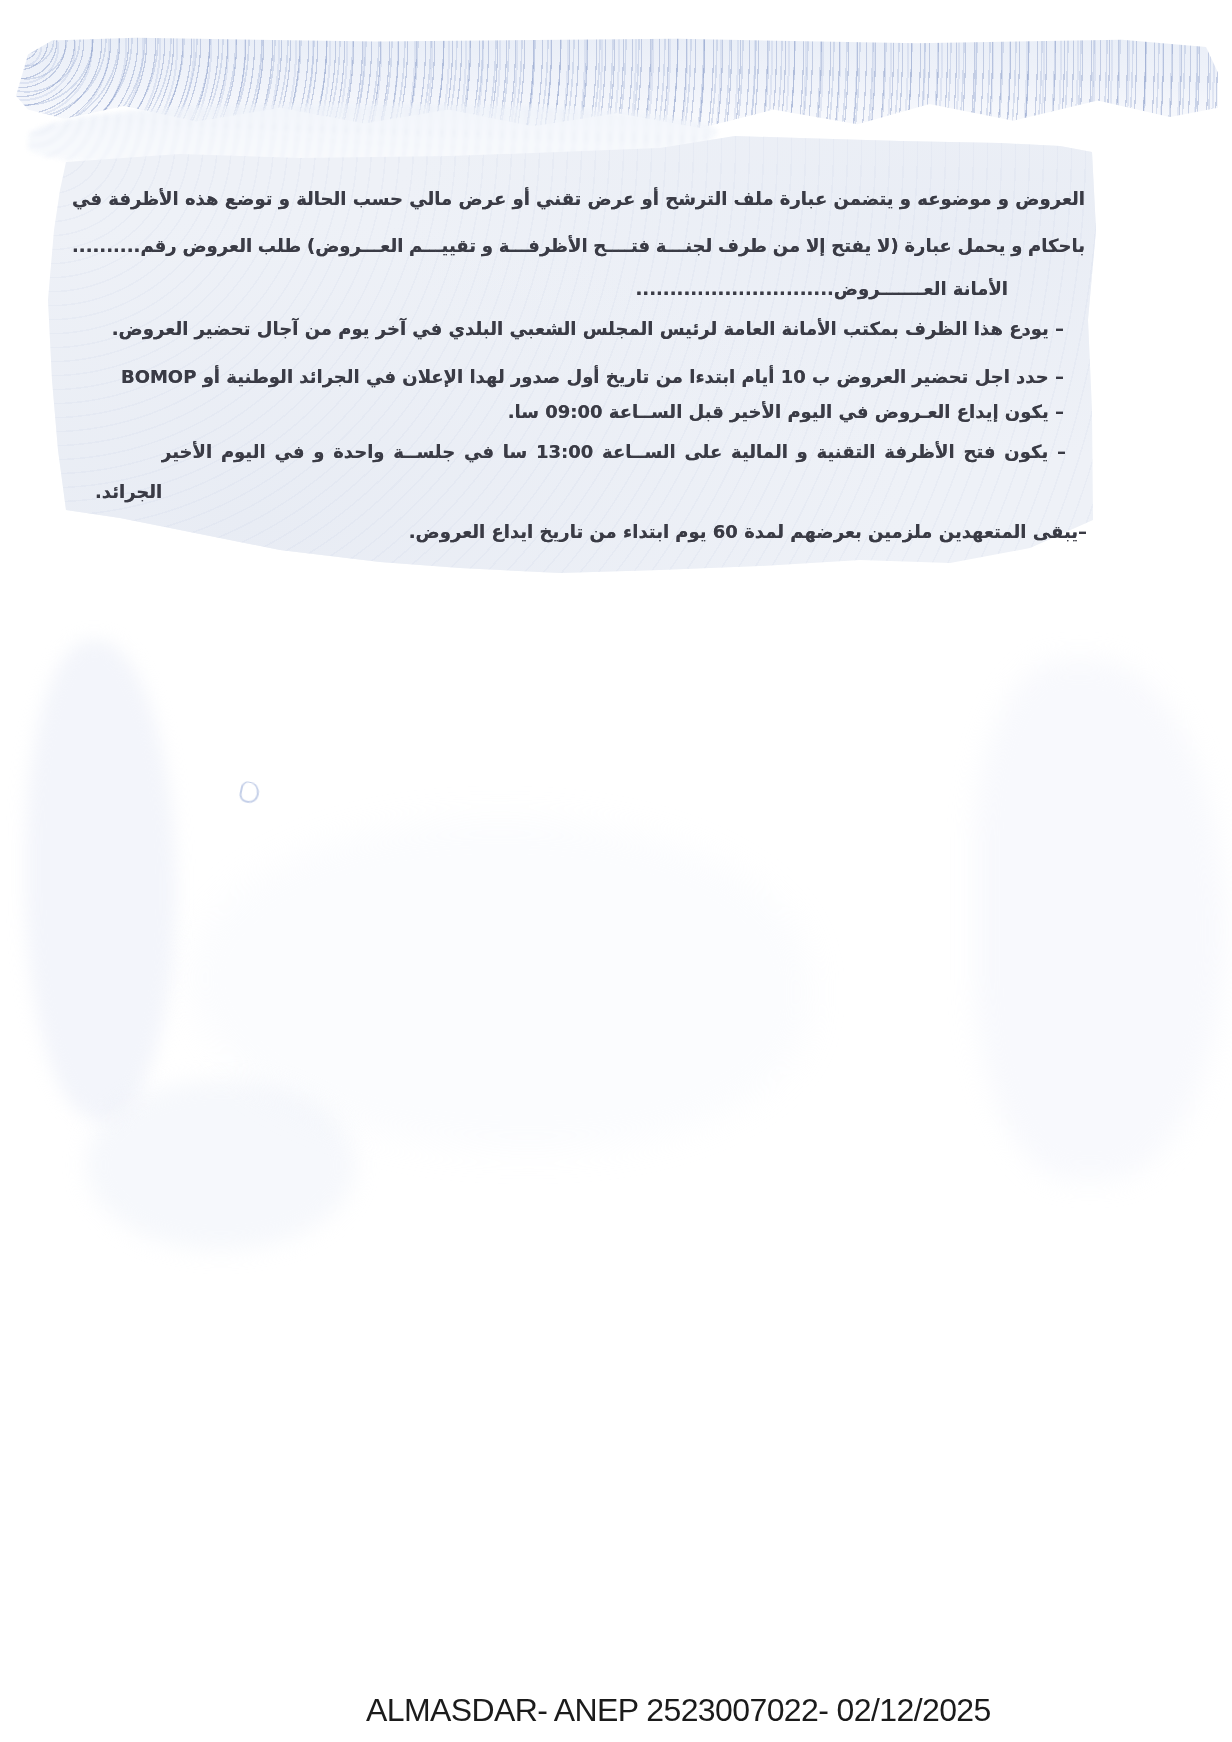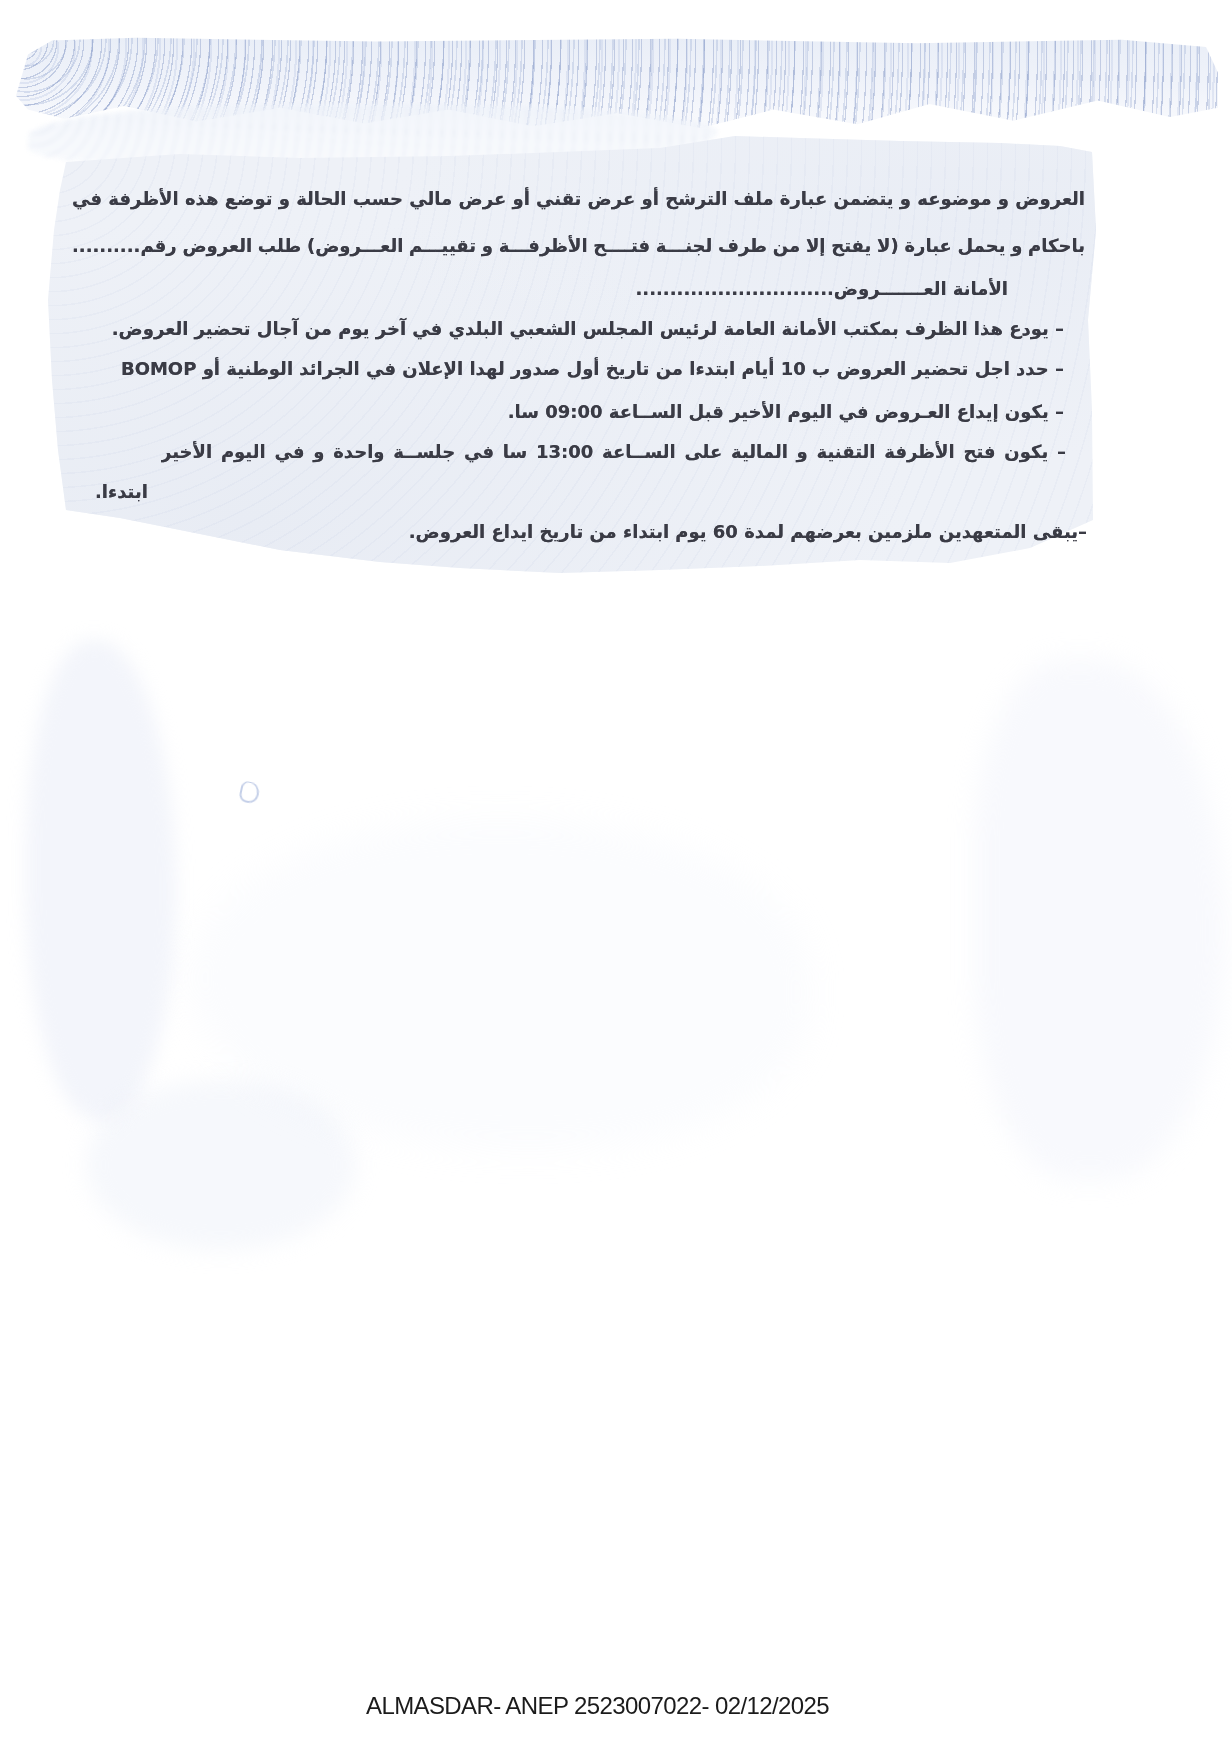--- a/index.html
+++ b/index.html
@@ -77,45 +77,45 @@
   .blue-mark{
     position:absolute;left:240px;top:782px;width:15px;height:18px;
     border:2.5px solid rgba(148,168,214,0.55);
     border-top-width:1px;border-radius:40% 60% 55% 45%;
     transform:rotate(12deg);filter:blur(0.6px);
   }
   
   .footer-credit{
     position:absolute;left:366px;top:1692px;
     font-family:"Liberation Sans",sans-serif;
-    font-size:24px;letter-spacing:-0.6px;
+    font-size:32px;letter-spacing:-0.6px;
     color:var(--footer-ink);
     white-space:nowrap;
     text-align:center;
   }
 </style>
 </head>
 <body>
 
 <div id="page">
 
   <div class="noise-band"></div>
   <div class="noise-tail"></div>
 
   <div class="paper"></div>
 
   <div class="tline just" style="top:184px;right:147px;width:1013px;">العروض و موضوعه و يتضمن عبارة ملف الترشح أو عرض تقني أو عرض مالي حسب الحالة و توضع هذه الأظرفة في ظرف آخر مقفل</div>
   <div class="tline just" style="top:231px;right:147px;width:1013px;">باحكام و يحمل عبارة (لا يفتح إلا من طرف لجنـــة فتــــح الأظرفـــة و تقييـــم العـــروض)  طلب العروض رقم.......... موضــــوع</div>
   <div class="tline" style="top:274px;right:224px;">الأمانة العـــــــروض.............................</div>
 
   <div class="tline" style="top:314px;right:168px;">– يودع هذا الظرف بمكتب الأمانة العامة لرئيس المجلس الشعبي البلدي في آخر يوم من آجال تحضير العروض.</div>
-  <div class="tline" style="top:354px;right:168px;">– حدد اجل تحضير العروض ب 10 أيام ابتدءا من تاريخ أول صدور لهدا الإعلان في الجرائد الوطنية أو BOMOP</div>
+  <div class="tline" style="top:362px;right:168px;">– حدد اجل تحضير العروض ب 10 أيام ابتدءا من تاريخ أول صدور لهدا الإعلان في الجرائد الوطنية أو BOMOP</div>
   <div class="tline" style="top:397px;right:168px;">– يكون إيداع العـروض في اليوم الأخير قبل الســاعة 09:00 سا.</div>
   <div class="tline just" style="top:437px;right:166px;width:905px;">– يكون فتح الأظرفة التقنية و المالية على الســاعة 13:00 سا في جلســة واحدة و في اليوم الأخير الموافق لأخر اجل لتحضير</div>
-  <div class="tline" style="top:477px;left:95px;">ابتدءا.</div>
+  <div class="tline" style="top:477px;left:95px;">الجرائد.</div>
   <div class="tline" style="top:517px;right:145px;">–يبقى المتعهدين ملزمين بعرضهم لمدة 60 يوم ابتداء من تاريخ ايداع العروض.</div>
 
   <div class="smudge s1"></div>
   <div class="smudge s2"></div>
   <div class="smudge s3"></div>
   <div class="smudge s4"></div>
   <div class="blue-mark"></div>
 
   <div class="footer-credit">ALMASDAR- ANEP 2523007022- 02/12/2025</div>
 

